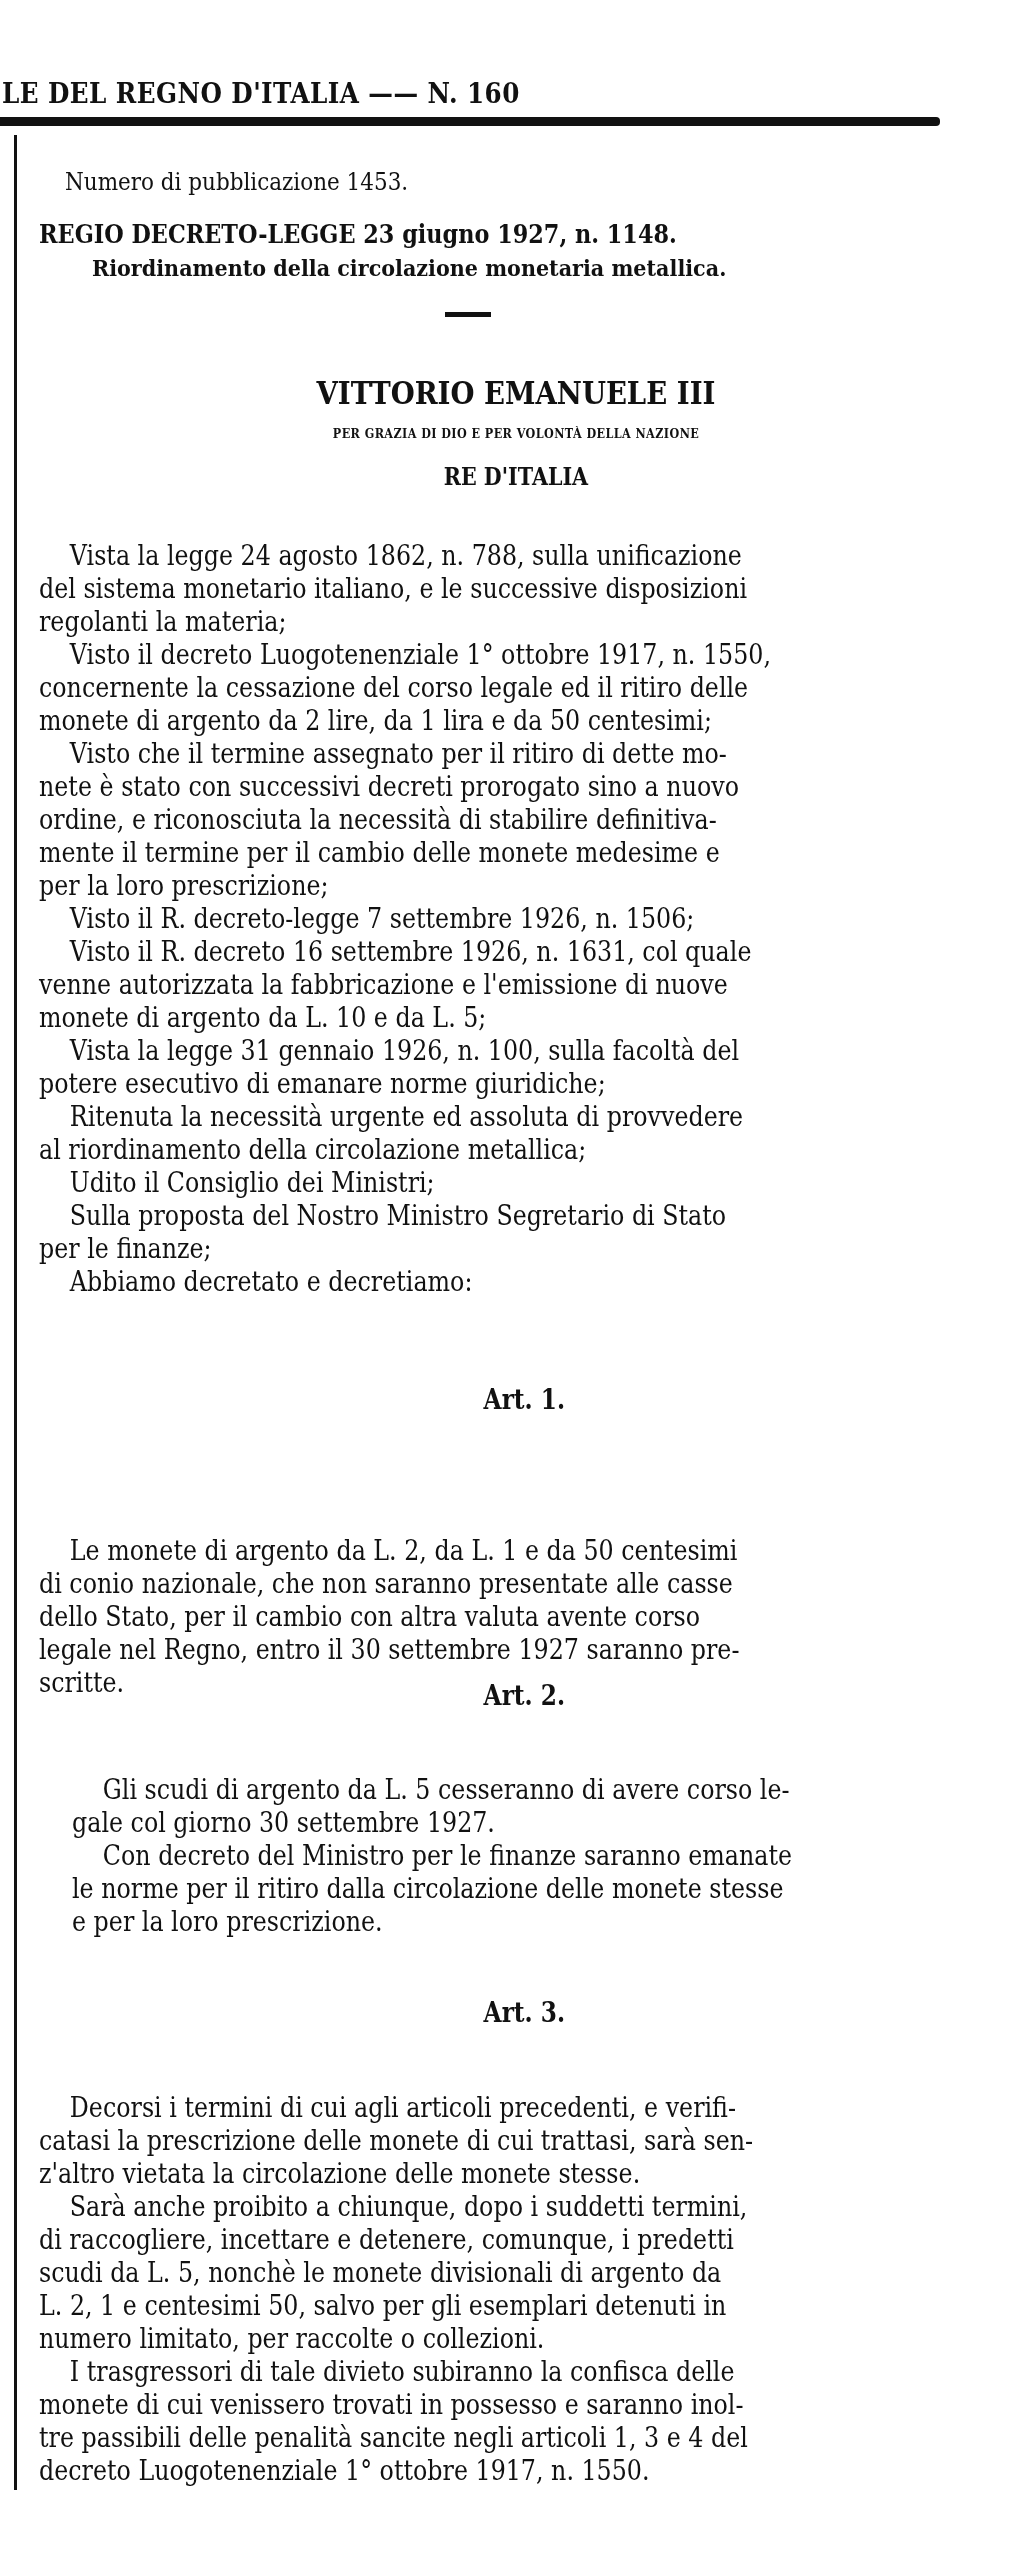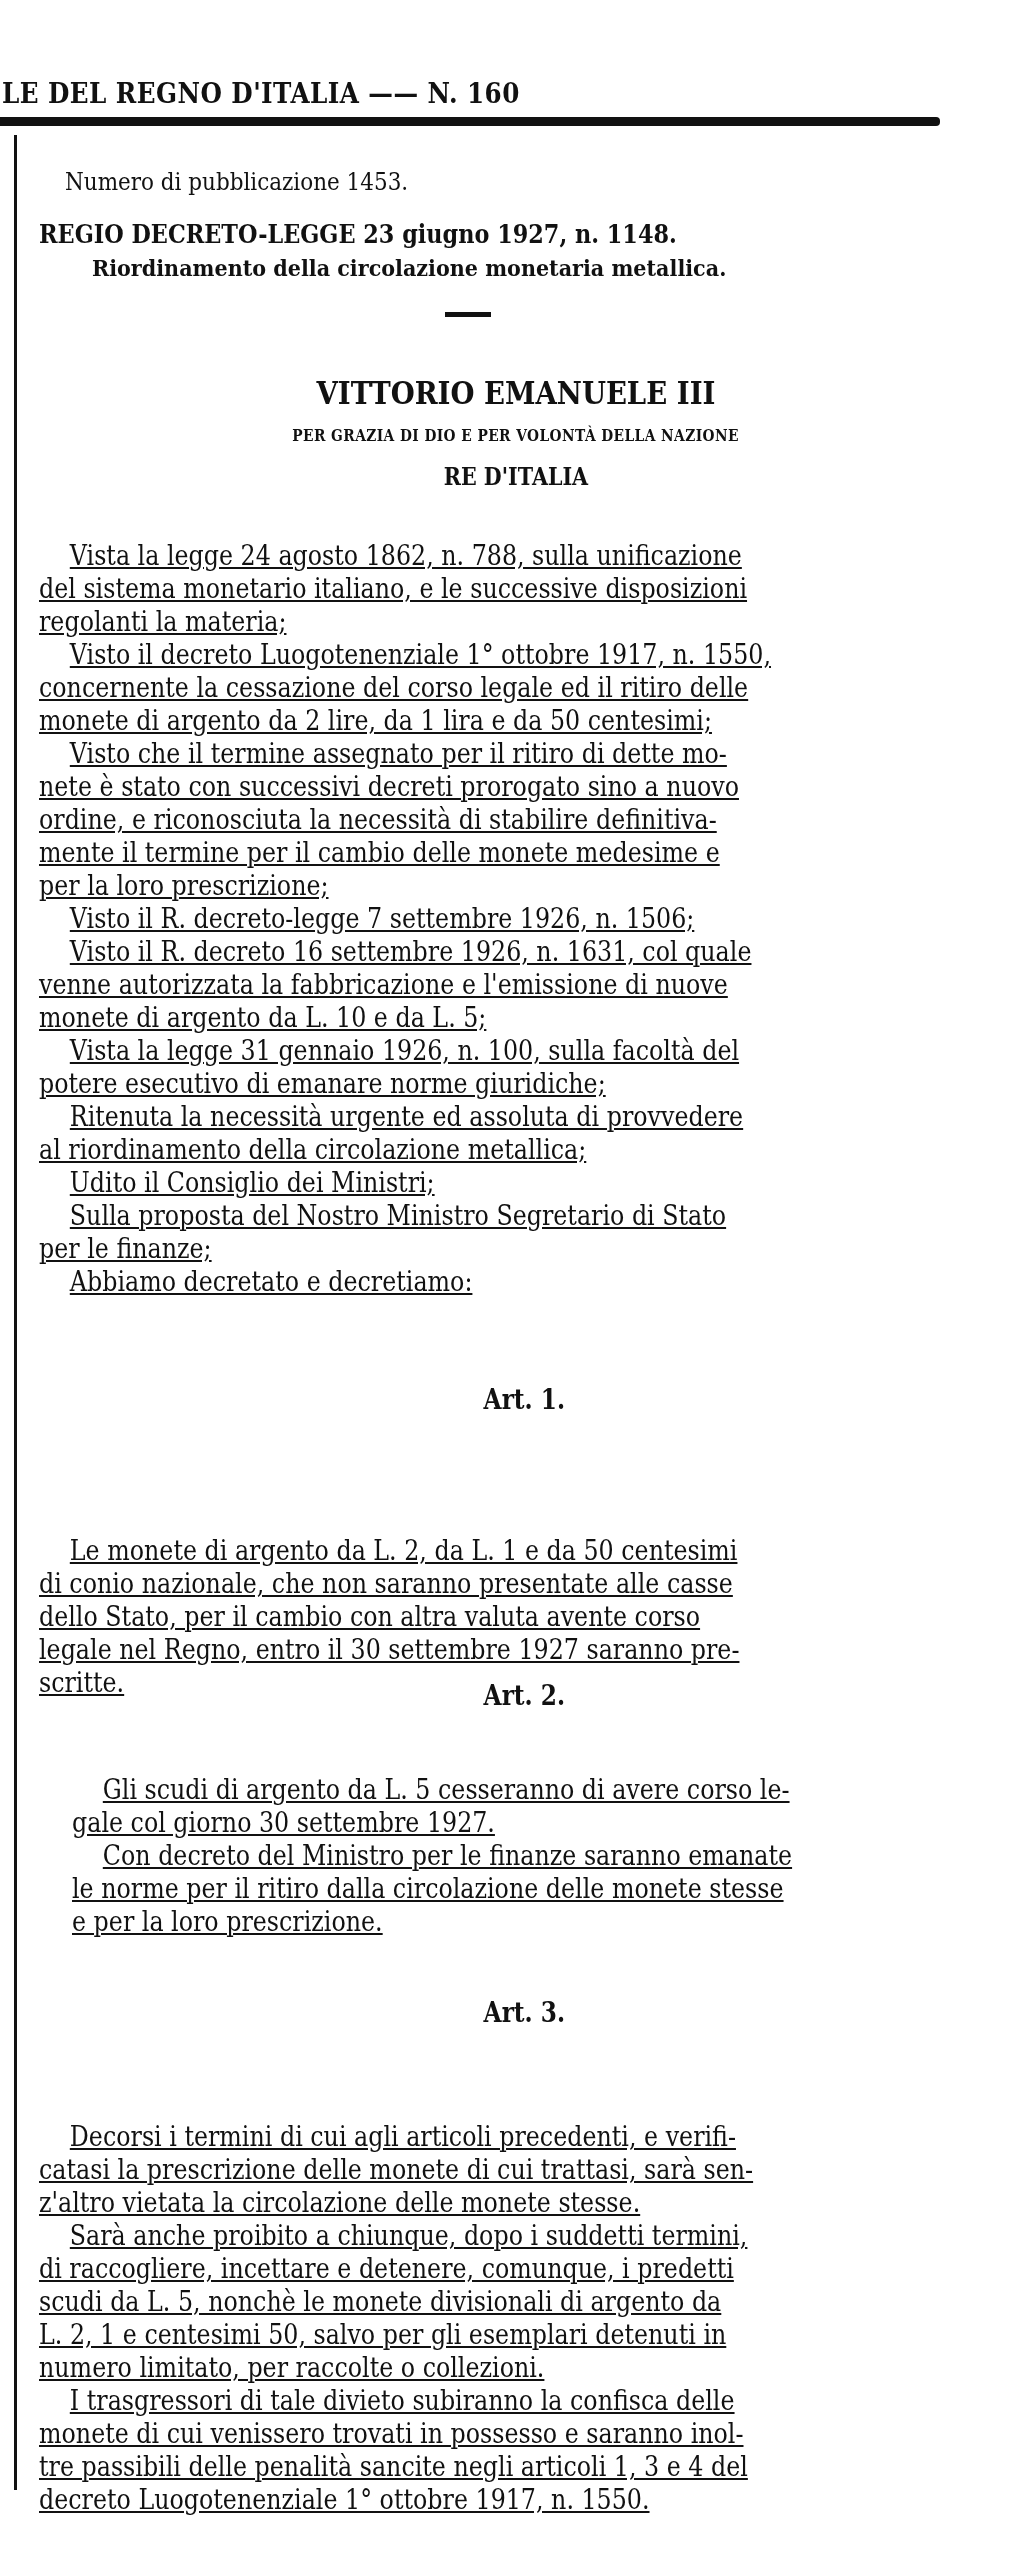--- a/index.html
+++ b/index.html
@@ -105,42 +105,41 @@
     .king-name span, .king-formula span, .king-title span {
       display: inline-block;
       transform: scaleX(0.86);
     }
     .king-formula {
       position: absolute;
       left: 0;
       width: 1011px;
       top: 426px;
       text-align: center;
-      font-size: 16px;
+      font-size: 13px;
       font-weight: bold;
       letter-spacing: 0.5px;
       padding-left: 21px;
       box-sizing: border-box;
     }
     .king-title {
       position: absolute;
       left: 0;
       width: 1011px;
       top: 462px;
       text-align: center;
       font-size: 24px;
       font-weight: bold;
       padding-left: 21px;
       box-sizing: border-box;
     }
     .block {
       position: absolute;
       left: 39px;
       width: 905px;
-      text-decoration: underline;
     }
     .indent { padding-left: 35px; }
     .art-heading {
       position: absolute;
       left: 10px;
       width: 1011px;
       text-align: center;
       font-size: 27px;
       font-weight: bold;
       padding-left: 17px;
@@ -205,21 +204,21 @@
 <div class="art-heading" style="top:1680px;"><span>Art. 2.</span></div>
 <div class="block body-text" id="art1" style="top:1773px;margin-left:33px;">
     <div class="line indent">Gli scudi di argento da L. 5 cesseranno di avere corso le-</div>
     <div class="line">gale col giorno 30 settembre 1927.</div>
     <div class="line indent">Con decreto del Ministro per le finanze saranno emanate</div>
     <div class="line">le norme per il ritiro dalla circolazione delle monete stesse</div>
     <div class="line">e per la loro prescrizione.</div>
   </div>
 
 <div class="art-heading" style="top:1997px;text-align:center;"><span>Art. 3.</span></div>
-<div class="block body-text" id="art2" style="top:2091px;margin-top:29px;">
+<div class="block body-text" id="art2" style="top:2091px;">
     <div class="line indent">Decorsi i termini di cui agli articoli precedenti, e verifi-</div>
     <div class="line">catasi la prescrizione delle monete di cui trattasi, sarà sen-</div>
     <div class="line">z'altro vietata la circolazione delle monete stesse.</div>
     <div class="line indent">Sarà anche proibito a chiunque, dopo i suddetti termini,</div>
     <div class="line">di raccogliere, incettare e detenere, comunque, i predetti</div>
     <div class="line">scudi da L. 5, nonchè le monete divisionali di argento da</div>
     <div class="line">L. 2, 1 e centesimi 50, salvo per gli esemplari detenuti in</div>
     <div class="line">numero limitato, per raccolte o collezioni.</div>
     <div class="line indent">I trasgressori di tale divieto subiranno la confisca delle</div>
     <div class="line">monete di cui venissero trovati in possesso e saranno inol-</div>

